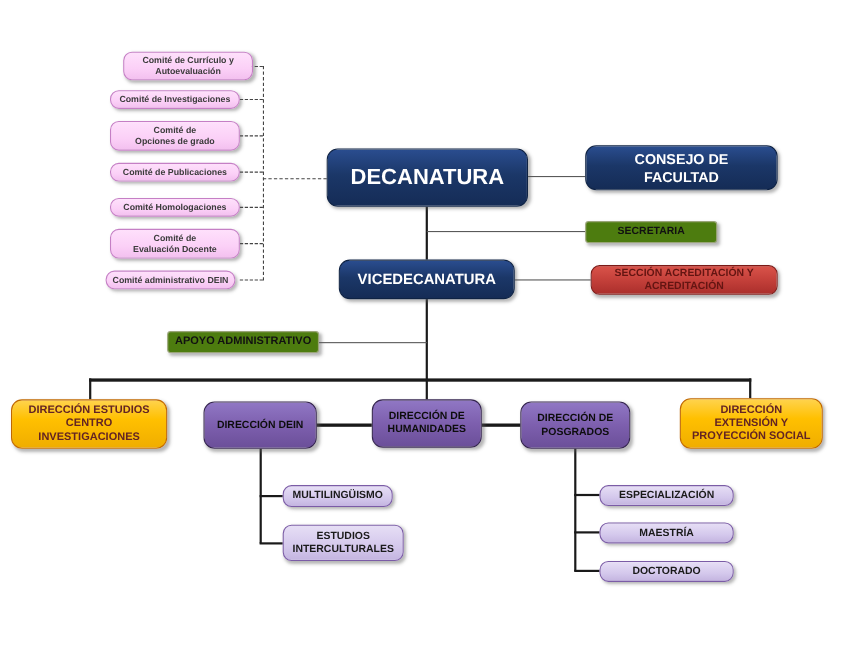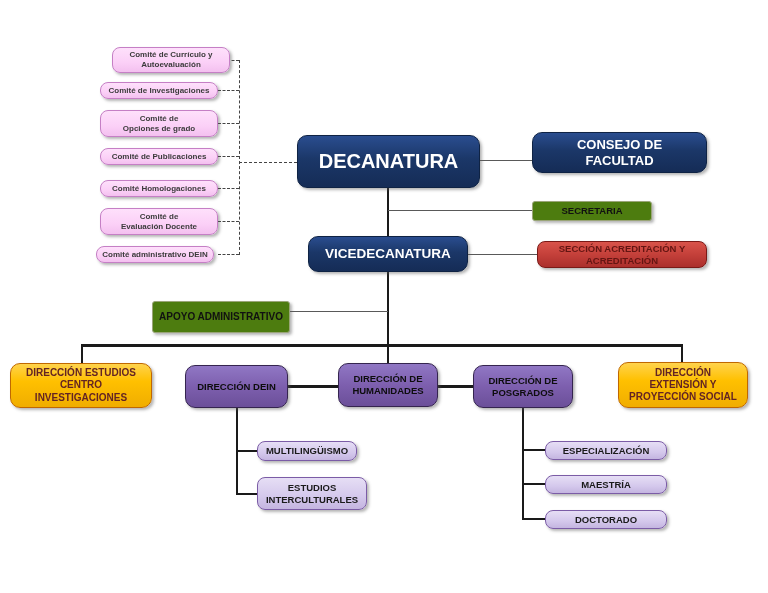--- a/index.html
+++ b/index.html
@@ -91,21 +91,21 @@
 Evaluación Docente</div>
   <div class="node pink" style="left:96px;top:246px;width:118px;height:17px;">Comité administrativo DEIN</div>
 
   <div class="node navy" style="left:297px;top:135px;width:183px;height:53px;font-size:20px;">DECANATURA</div>
   <div class="node navy" style="left:532px;top:132px;width:175px;height:41px;font-size:13px;">CONSEJO DE
 FACULTAD</div>
   <div class="node cream" style="left:532px;top:201px;width:120px;height:20px;">SECRETARIA</div>
   <div class="node navy" style="left:308px;top:236px;width:160px;height:36px;font-size:13.5px;">VICEDECANATURA</div>
   <div class="node red" style="left:537px;top:241px;width:170px;height:27px;">SECCIÓN ACREDITACIÓN Y
 ACREDITACIÓN</div>
-  <div class="node cream" style="left:152px;top:301px;width:138px;height:32px;font-size:10px;">APOYO ADMINISTRATIVO</div>
+  <div class="node cream" style="left:152px;top:301px;width:138px;height:20px;font-size:10px;">APOYO ADMINISTRATIVO</div>
 
   <div class="node yellow" style="left:10px;top:363px;width:142px;height:45px;">DIRECCIÓN ESTUDIOS
 CENTRO
 INVESTIGACIONES</div>
   <div class="node purple" style="left:185px;top:365px;width:103px;height:43px;">DIRECCIÓN DEIN</div>
   <div class="node purple" style="left:338px;top:363px;width:100px;height:44px;">DIRECCIÓN DE
 HUMANIDADES</div>
   <div class="node purple" style="left:473px;top:365px;width:100px;height:43px;">DIRECCIÓN DE
 POSGRADOS</div>
   <div class="node yellow" style="left:618px;top:362px;width:130px;height:46px;">DIRECCIÓN

